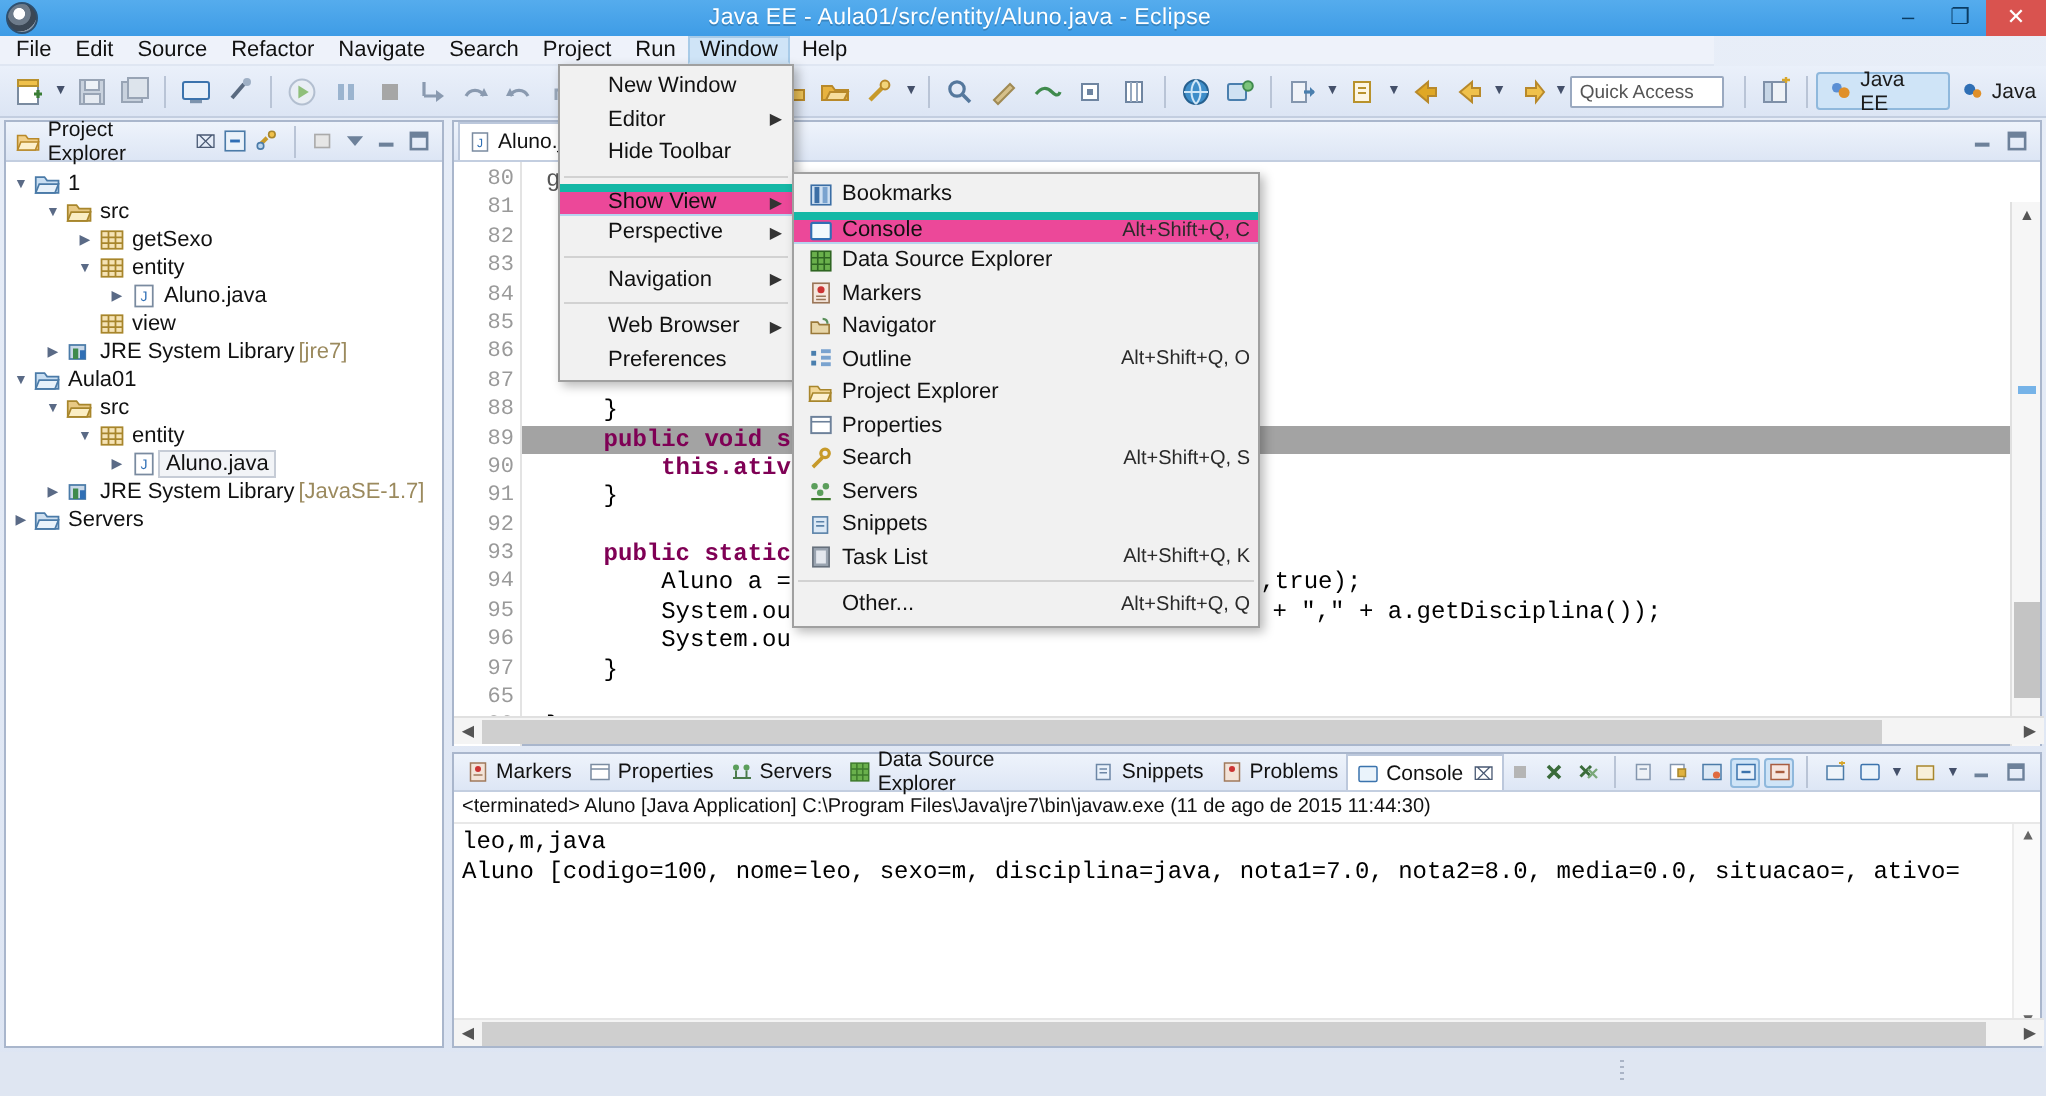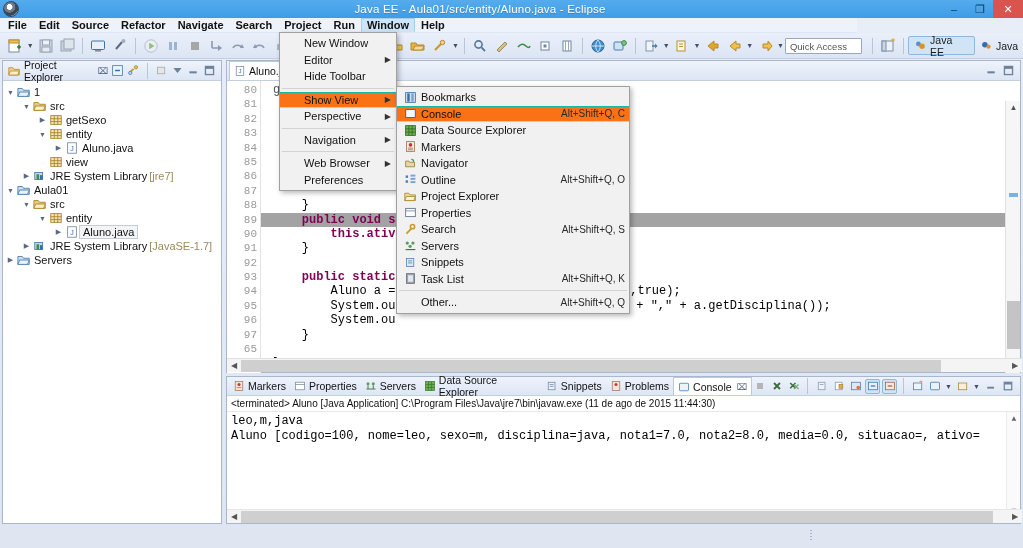--- a/index.html
+++ b/index.html
@@ -42,21 +42,20 @@
   }
   .winbtn.close { background: #d9534f; color: #fff; width: 30px; }
   .winbtn .glyph { display: block; line-height: 1; }
 
   
   .menubar {
     position: absolute; left: 0; top: 18px; width: 857px; height: 15px;
     background: #eef2fa;
     display: flex; padding-left: 2px;
     border-bottom: 1px solid #dfe6f2;
-    font-weight: bold;
   }
   .menubar .mi {
     padding: 1px 6px; font-size: 11px; color: #111; line-height: 13px;
     white-space: nowrap;
   }
   .menubar .mi.active { background: #cfe4f7; border: 1px solid #a8cbe8; border-bottom-color:#cfe4f7; padding: 0px 5px; }
 
   
   .toolbar {
     position: absolute; left: 0; top: 33px; width: 1023px; height: 26px;
@@ -196,21 +195,21 @@
     position: absolute; background: #f1f1f1; border: 1px solid #a0a0a0;
     box-shadow: 2px 2px 5px rgba(0,0,0,.28);
     padding: 2px 0; z-index: 50;
   }
   .menu-window { left: 279px; top: 32px; width: 118px; }
   .menu-showview { left: 396px; top: 86px; width: 234px; }
   .mrow {
     display: flex; align-items: center; height: 16.5px;
     padding: 0 4px 0 4px; font-size: 11px; color: #111; white-space: nowrap;
   }
-  .mrow.hl { background: #f97316; border-top: 1px solid #14b8a6; border-bottom: 1px solid #b6d4ee; }
+  .mrow.hl { background: #ec4899; border-top: 4px solid #14b8a6; border-bottom: 1px solid #b6d4ee; }
   .mrow .mi-icon { width: 18px; display: inline-flex; justify-content: center; align-items: center; }
   .mrow .mi-text { flex: 1; padding-left: 2px; }
   .mrow .mi-accel { font-size: 10px; color: #2a2a2a; padding-left: 14px; }
   .mrow .mi-sub { width: 12px; text-align: right; font-size: 8px; color: #333; }
   .msep { height: 1px; background: #d2d2d2; margin: 3px 2px; }
   .menu-window .mrow { padding-left: 22px; }
   .menu-window .mrow.hl { padding-left: 22px; }
   .menu-window .mrow .mi-sub { position: absolute; right: 5px; }
   .mrow { position: relative; }
 

